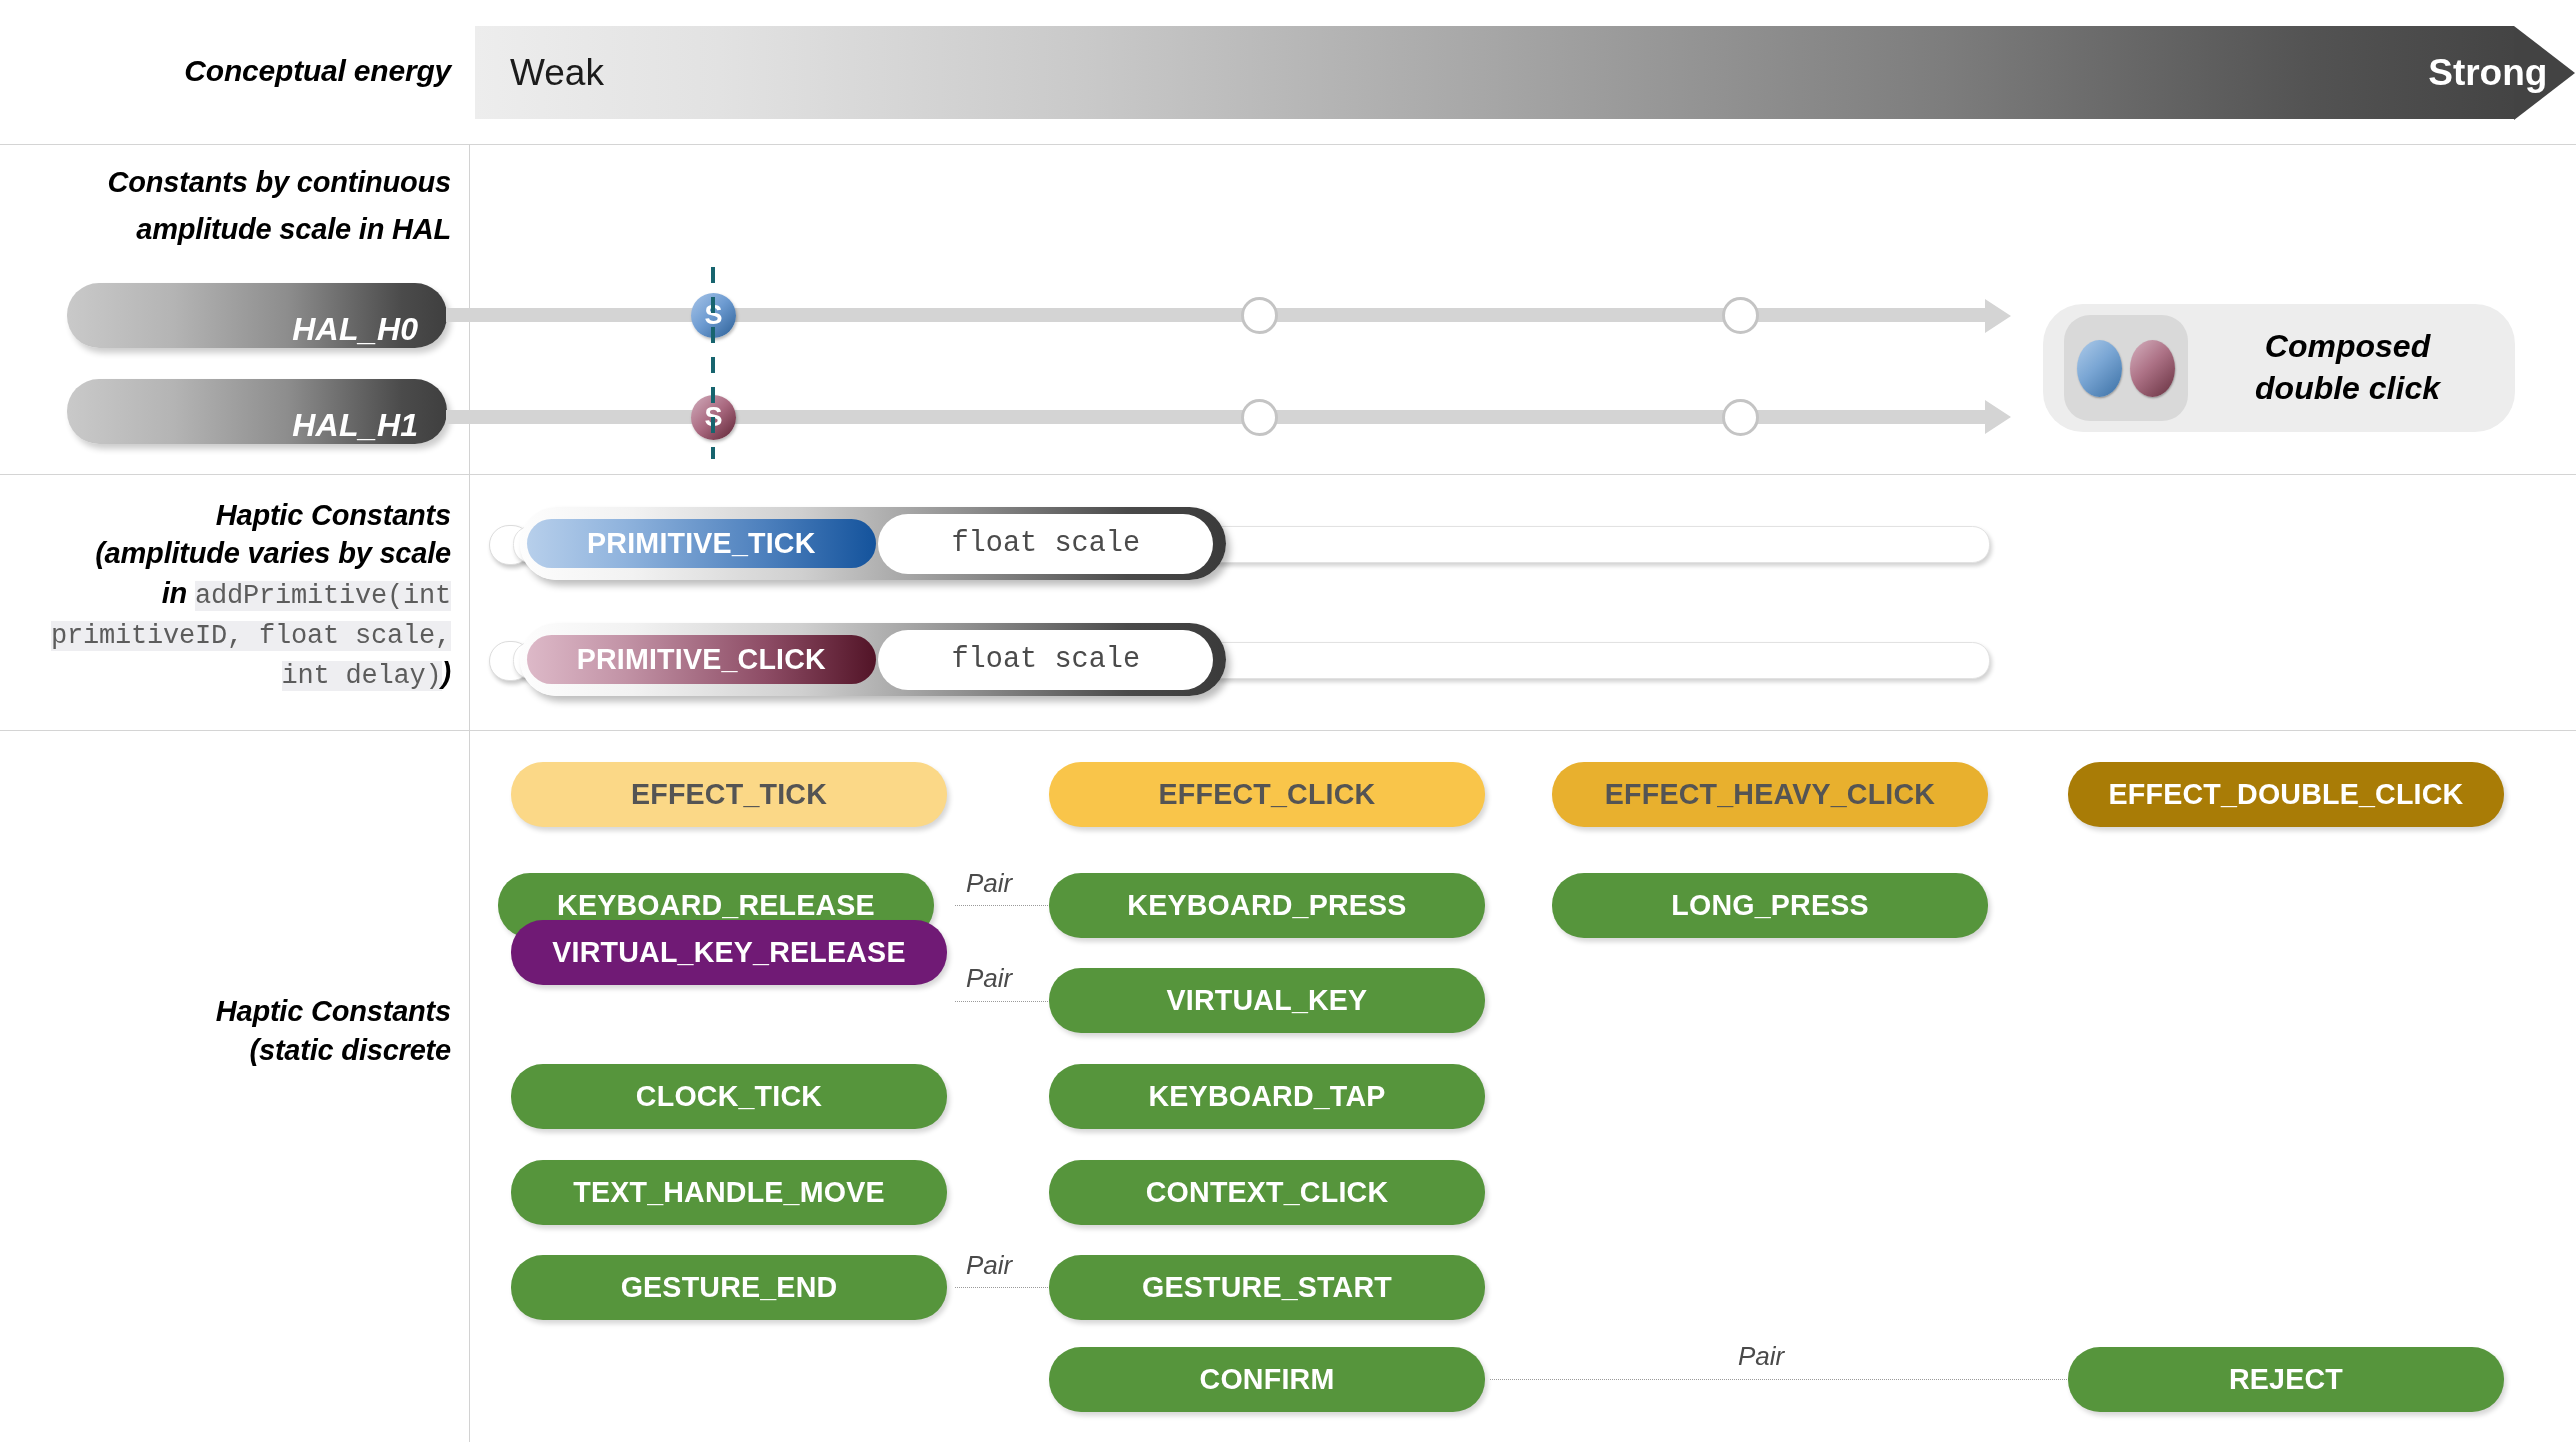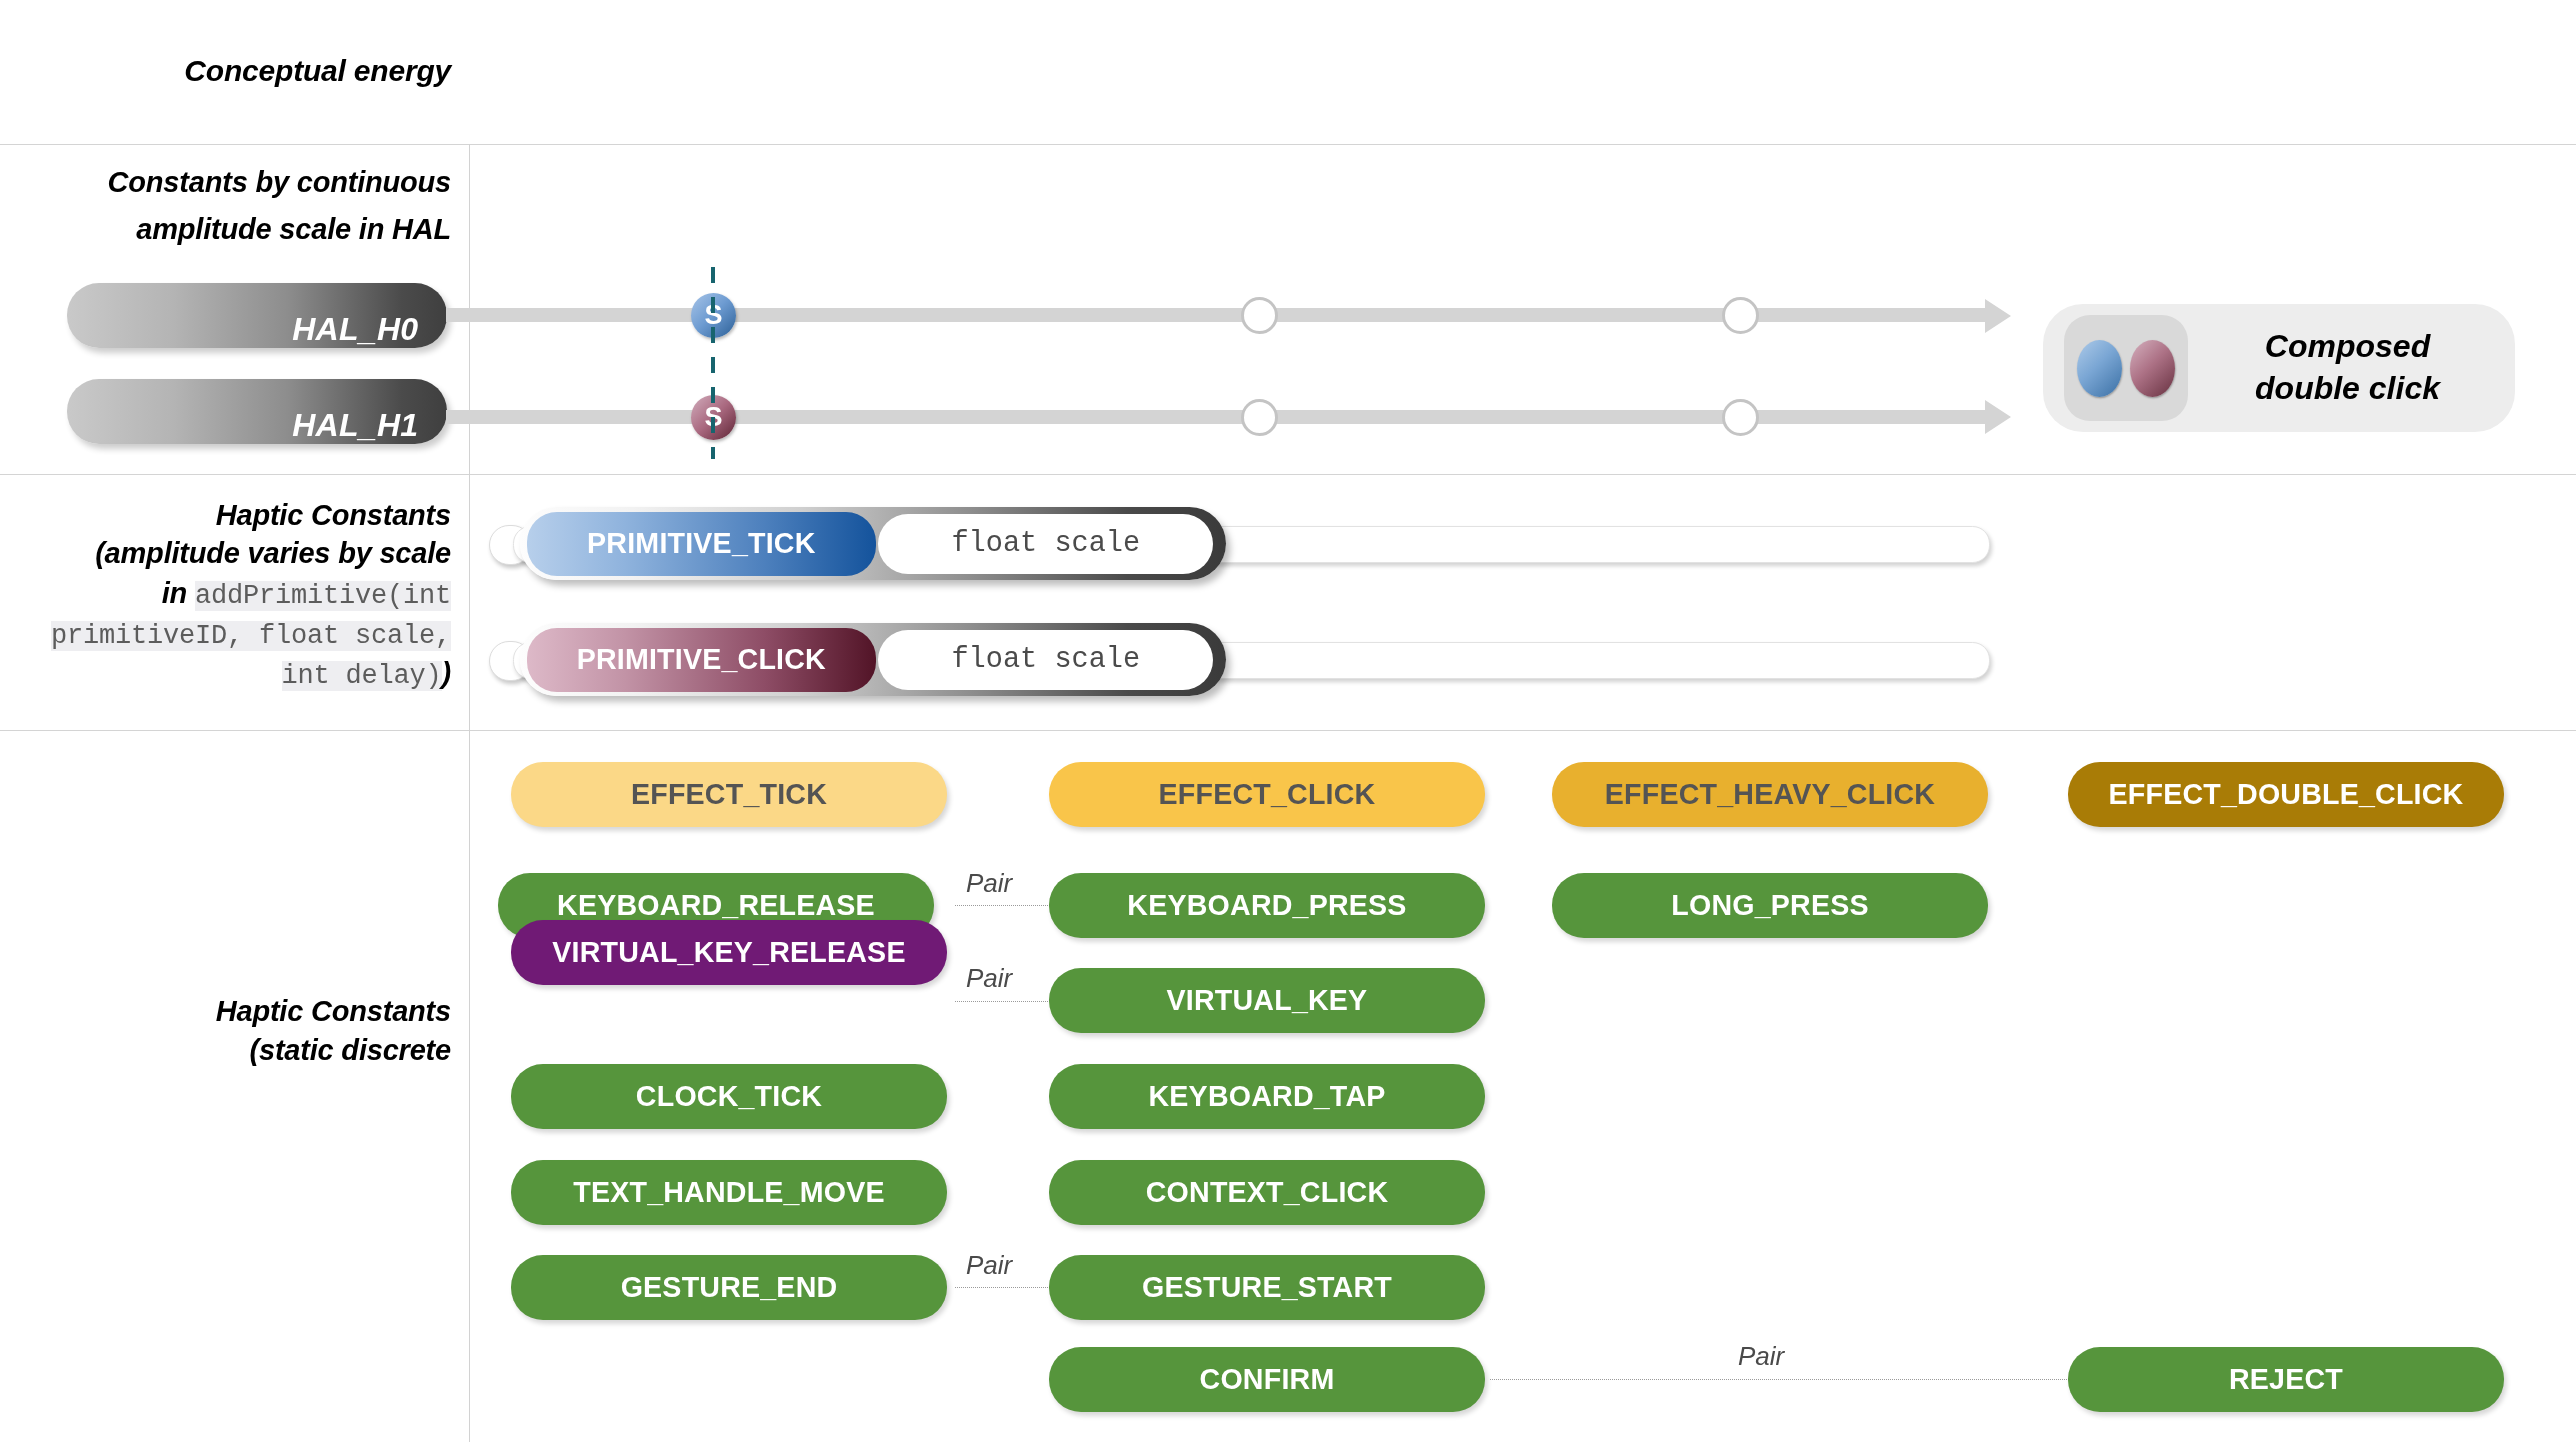--- a/index.html
+++ b/index.html
@@ -101,21 +101,21 @@
     position:absolute;width:41px;height:38px;border-radius:21px;background:#fff;
     border:0.6px solid #dcdcdc;box-shadow:1.9px 3.1px 4.3px rgba(0,0,0,.22);
   }
   .primcap{
     position:absolute;height:73px;border-radius:37px;
     background:linear-gradient(to right,#fdfdfd 0%,#f2f2f2 16%,#cfcfcf 40%,#8d8d8d 64%,#4a4a4a 86%,#3a3a3a 100%);
     box-shadow:4.3px 5.6px 7.4px rgba(0,0,0,.26);
     display:flex;align-items:center;padding:0 6.8px;box-sizing:border-box;gap:0;
   }
   .primchip{
-    height:64px;border-radius:30px;display:flex;align-items:center;justify-content:center;
+    height:49px;border-radius:30px;display:flex;align-items:center;justify-content:center;
     font-size:28.6px;font-weight:bold;color:#fff;letter-spacing:0.2px;
   }
   .primchip.blue{background:linear-gradient(to right,#b7cfeb 0%,#8fb3dd 28%,#4d80bd 68%,#14539c 100%);}
   .primchip.mauve{background:linear-gradient(to right,#ddb9c8 0%,#c293a6 28%,#8e4d66 68%,#521427 100%);}
   .primvalue{
     height:60px;border-radius:30px;background:#fff;display:flex;align-items:center;
     justify-content:center;font-family:"Liberation Mono",monospace;font-size:28.6px;
     color:#4b4b4b;margin-left:2.5px;padding:0 13.7px;box-sizing:border-box;
   }
 
@@ -143,20 +143,26 @@
 
 <div class="stage">
 
   <div class="hrule" style="top:144px;"></div>
   <div class="hrule" style="top:474px;"></div>
   <div class="hrule" style="top:730px;"></div>
   <div class="vdivider"></div>
 
   <div class="rowlabel" style="left:0;top:52px;width:451px;font-size:30px;">Conceptual energy</div>
 
+  <div class="energy-wrap">
+    <div class="energy-body"></div>
+    <div class="energy-tip"></div>
+    <div class="energy-weak">Weak</div>
+    <div class="energy-strong">Strong</div>
+  </div>
 
   <div class="rowlabel" style="left:0;top:164px;width:451px;font-size:29px;">Constants by continuous</div>
   <div class="rowlabel" style="left:0;top:211px;width:451px;font-size:29px;">amplitude scale in HAL</div>
 
   <div class="halpill" style="left:67px;top:283px;">
     <span>HAL_H0</span>
   </div>
   <div class="track" style="left:446px;top:308px;width:1539px;"></div>
   <div class="track-arrow" style="left:1985px;top:299px;"></div>
   <div class="ocircle" style="left:1241px;top:297px;"></div>

